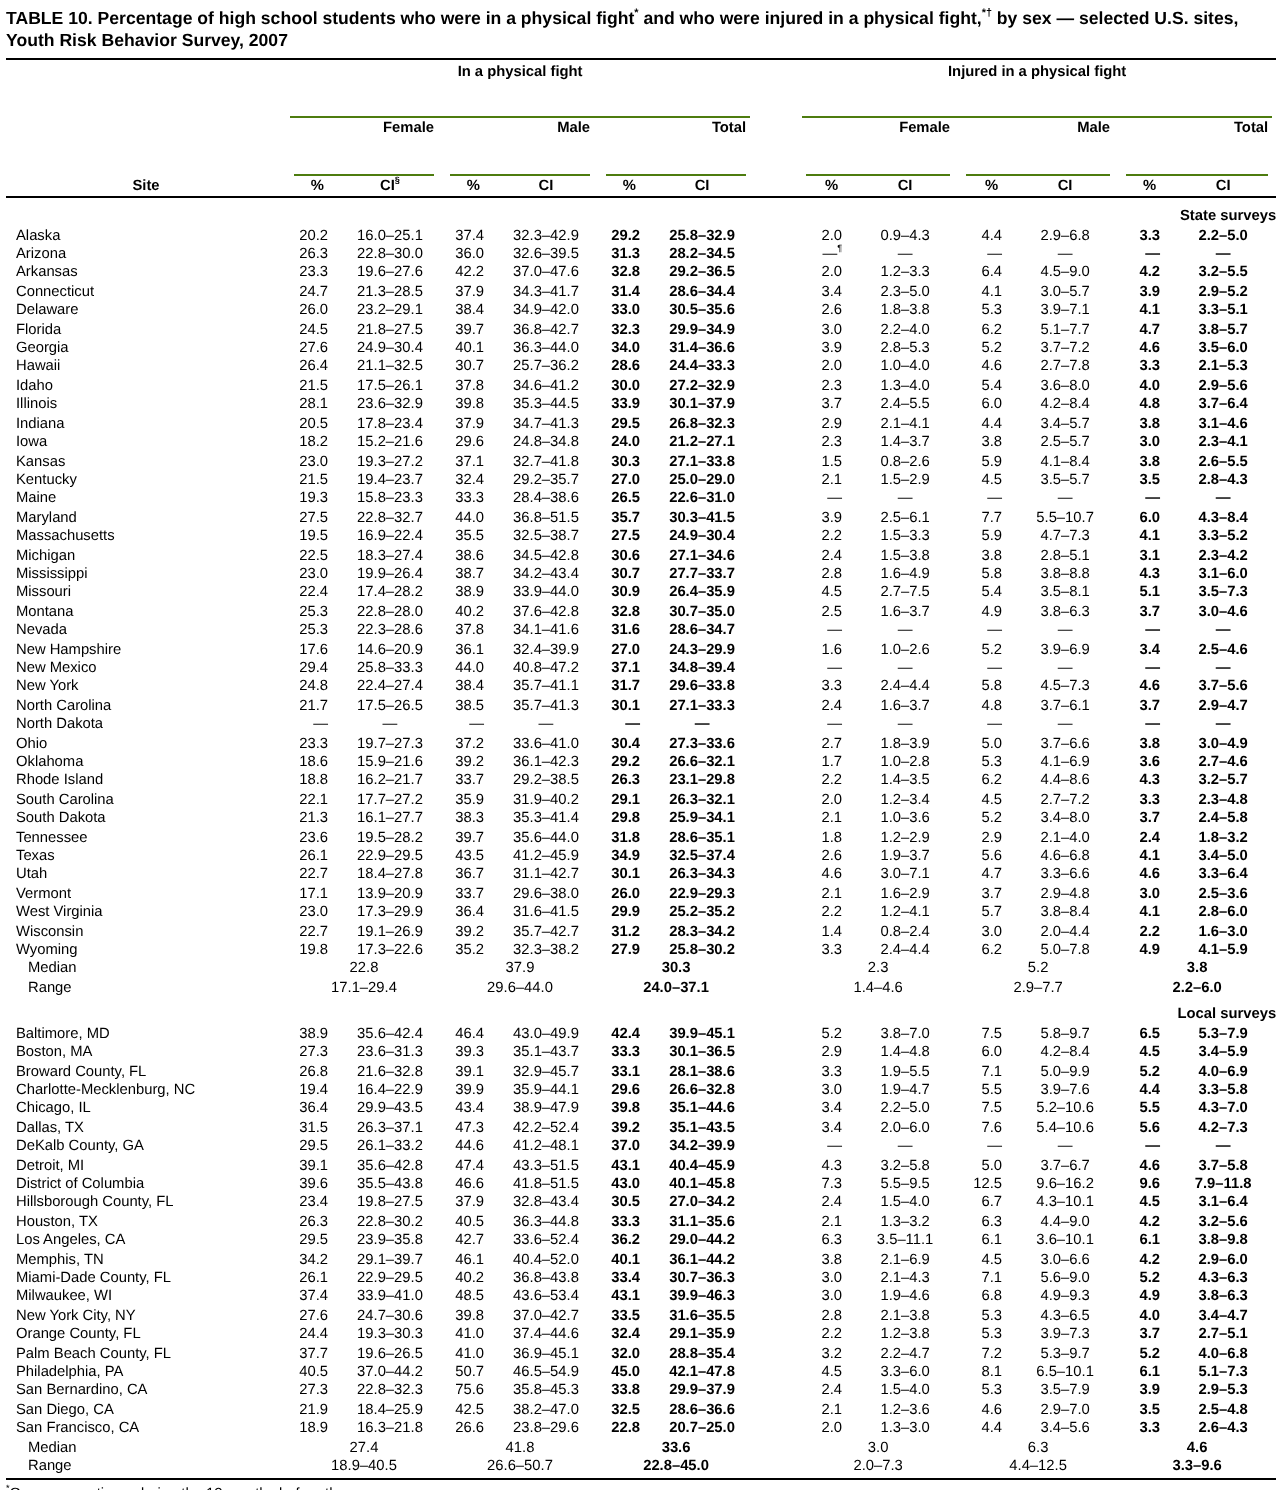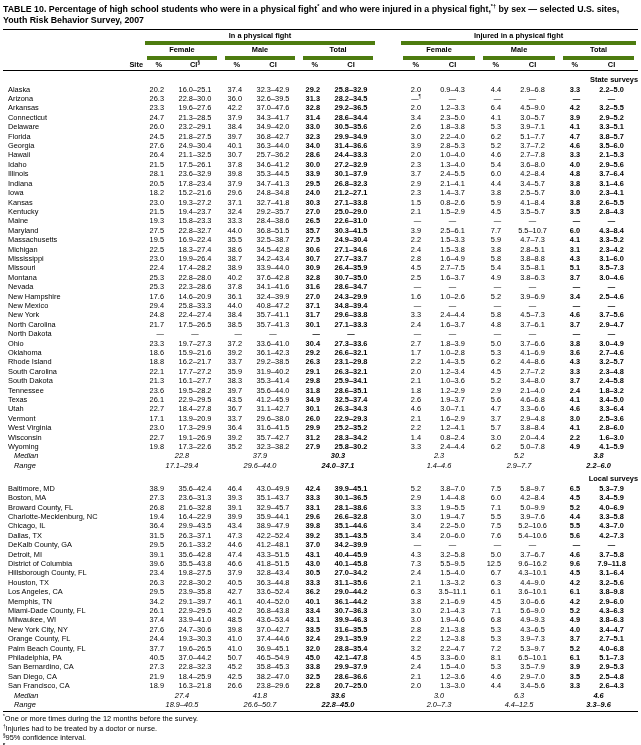--- a/index.html
+++ b/index.html
@@ -6,32 +6,32 @@
   .page{position:relative;width:641px;height:745px;background:#fff;color:#000;
         font-family:"Liberation Sans","DejaVu Sans",sans-serif;box-sizing:border-box;
         padding:4px 3px 0 3px;overflow:hidden;}
   .title{font-weight:bold;font-size:8.8px;line-height:11px;letter-spacing:0;
          border-bottom:1px solid #000;padding-bottom:3px;}
   sup{font-size:0.62em;line-height:0;vertical-align:super;}
   table{border-collapse:collapse;table-layout:fixed;width:635px;margin-top:1px;}
   th,td{margin:0;padding:0;font-size:7.4px;line-height:9.4px;font-weight:normal;
         white-space:nowrap;overflow:hidden;vertical-align:bottom;}
   thead th{font-weight:bold;}
-  .rule{display:block;border-bottom:4px solid #4d7c0f;text-align:center;padding-bottom:1px;}
+  .rule{display:block;border-bottom:1px solid #4d7c0f;text-align:center;padding-bottom:18px;}
   .rule.g{margin:0 2px;}
-  .rule.s{margin:0 4px;}
-  .siteh{text-align:right;vertical-align:bottom;border-bottom:1.5px solid #000;padding-bottom:1px;}
+  .rule.s{margin:0 4px;text-align:right;}
+  .siteh{text-align:center;vertical-align:bottom;border-bottom:1.5px solid #000;padding-bottom:1px;}
   .colhead th{border-bottom:1.5px solid #000;text-align:center;padding-bottom:1px;}
   .colhead th.pcth{text-align:right;padding-right:7px;}
   td.pct{text-align:right;padding-right:5px;}
   td.ci{text-align:center;}
   td.b{font-weight:bold;}
   td.sec{font-weight:bold;text-align:right;padding-top:4px;}
   td.site{text-align:left;padding-left:5px;}
-  td.stat{font-style:italic;}
+  td.stat{}
   td.stat.site{padding-left:11px;}
   td.ctr{text-align:center;}
   .footnotes{border-top:1px solid #000;margin-top:2px;padding-top:2px;
              font-size:7.4px;line-height:9.5px;}
   .fline{white-space:nowrap;}
 </style>
 </head>
 <body>
 
 <div class="page">
@@ -1053,21 +1053,21 @@
           <td class="ci">3.3–6.0</td>
           <td class="pct">8.1</td>
           <td class="ci">6.5–10.1</td>
           <td class="pct b">6.1</td>
           <td class="ci b">5.1–7.3</td>
         </tr>
         <tr>
           <td class="site">San Bernardino, CA</td>
           <td class="pct">27.3</td>
           <td class="ci">22.8–32.3</td>
-          <td class="pct">45.2</td>
+          <td class="pct">75.6</td>
           <td class="ci">35.8–45.3</td>
           <td class="pct b">33.8</td>
           <td class="ci b">29.9–37.9</td>
           <td></td>
           <td class="pct">2.4</td>
           <td class="ci">1.5–4.0</td>
           <td class="pct">5.3</td>
           <td class="ci">3.5–7.9</td>
           <td class="pct b">3.9</td>
           <td class="ci b">2.9–5.3</td>

